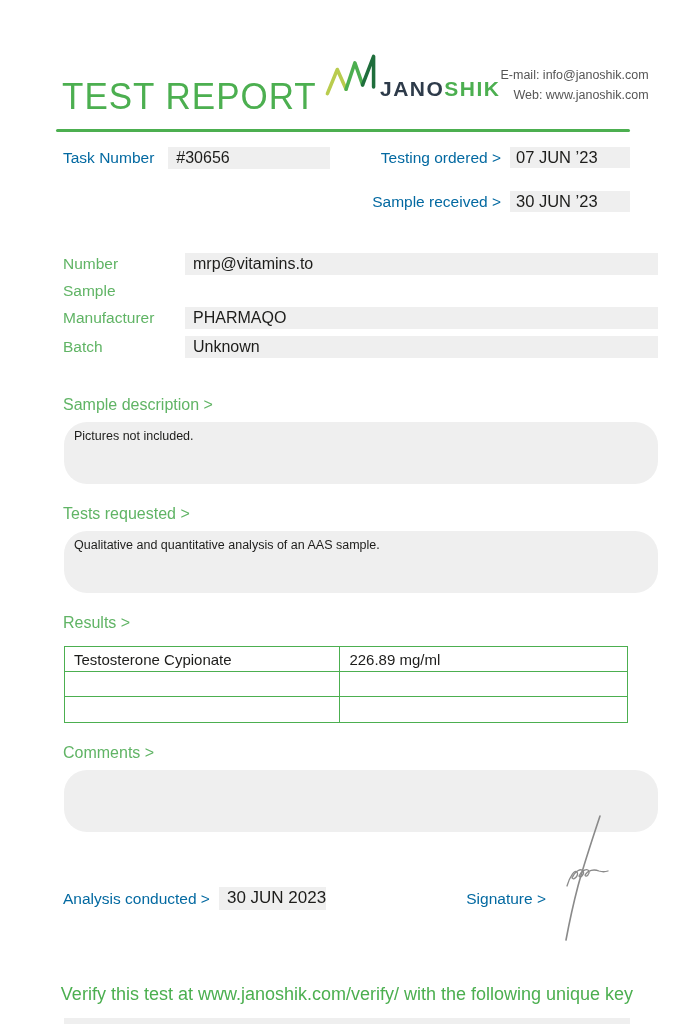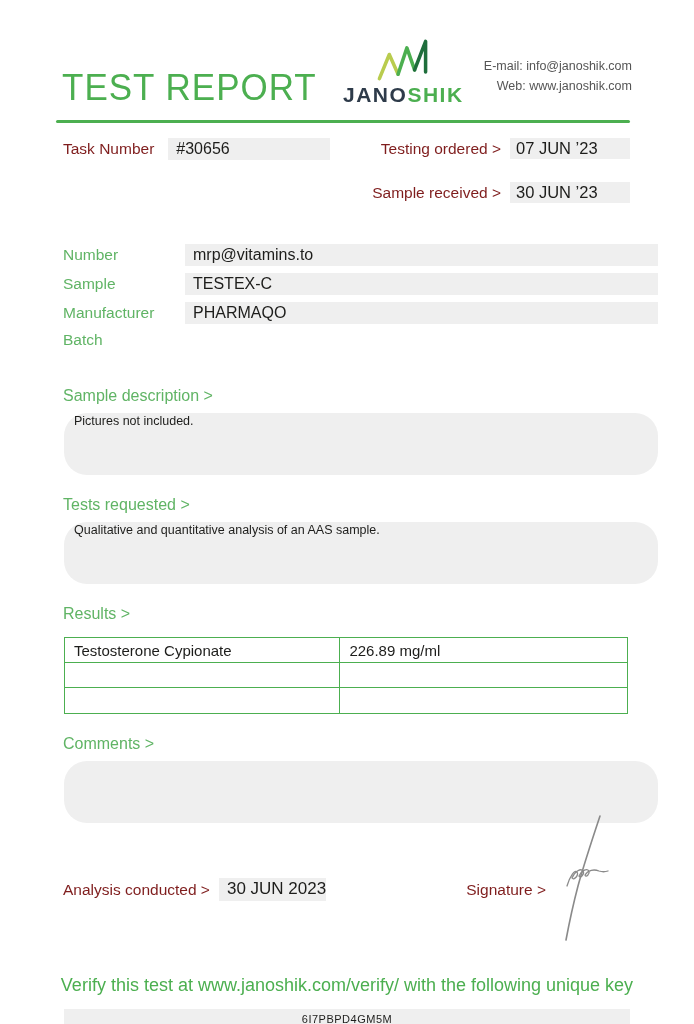--- a/index.html
+++ b/index.html
@@ -23,23 +23,23 @@
     font-weight: 500;
     letter-spacing: 1px;
     color: #4caf50;
     line-height: 1;
     white-space: nowrap;
     transform: scaleY(1.08);
     transform-origin: bottom left;
   }
   .brand {
     display: flex;
-    flex-direction: column;
-    align-items: center;
-    margin: 0 auto;
+    flex-direction: row;
+    align-items: flex-end;
+    margin: 15px auto;
     padding-left: 6px;
   }
   .brand-icon { height: 44px; margin-bottom: 2px; }
   .brand-text {
     font-size: 21px;
     font-weight: bold;
     letter-spacing: 1.5px;
     line-height: 1;
     white-space: nowrap;
   }
@@ -63,21 +63,21 @@
 
   
   .task-section {
     display: flex;
     justify-content: space-between;
     align-items: flex-start;
     margin: 15px 64px 0 63px;
   }
   .task-left { display: flex; align-items: center; }
   .green-label {
-    color: #7f1d1d;
+    color: #0369a1;
     font-size: 15.5px;
     white-space: nowrap;
   }
   .task-value {
     background: #efefef;
     width: 162px;
     margin-left: 14px;
     padding: 2px 8px;
     font-size: 16px;
     font-weight: 500;
@@ -110,21 +110,21 @@
   
   .section-heading {
     margin: 0 36px 0 63px;
     color: #60b465;
     font-size: 16px;
   }
   .gray-box {
     margin: 8px 36px 0 64px;
     background: #efefef;
     min-height: 62px;
-    padding: 1px 10px;
+    padding: 7px 10px;
     font-size: 12.5px;
     color: #1d1d1b;
     border-radius: 23px;
   }
   .mt-desc  { margin-top: 38px; }
   .mt-sec   { margin-top: 21px; }
 
   
   .results-table {
     margin: 14px 66px 0 64px;
@@ -226,28 +226,28 @@
   </div>
 </div>
 
 <div class="details">
   <div class="detail-row">
     <span class="detail-label">Number</span>
     <span class="detail-value">mrp@vitamins.to</span>
   </div>
   <div class="detail-row">
     <span class="detail-label">Sample</span>
-    <span class="detail-value">TESTEX-C</span>
   </div>
   <div class="detail-row">
     <span class="detail-label">Manufacturer</span>
     <span class="detail-value">PHARMAQO</span>
   </div>
   <div class="detail-row">
     <span class="detail-label">Batch</span>
+    <span class="detail-value">Unknown</span>
   </div>
 </div>
 
 <div class="section-heading mt-desc">Sample description &gt;</div>
 <div class="gray-box">Pictures not included.</div>
 
 <div class="section-heading mt-sec">Tests requested &gt;</div>
 <div class="gray-box">Qualitative and quantitative analysis of an AAS sample.</div>
 
 <div class="section-heading mt-sec">Results &gt;</div>

